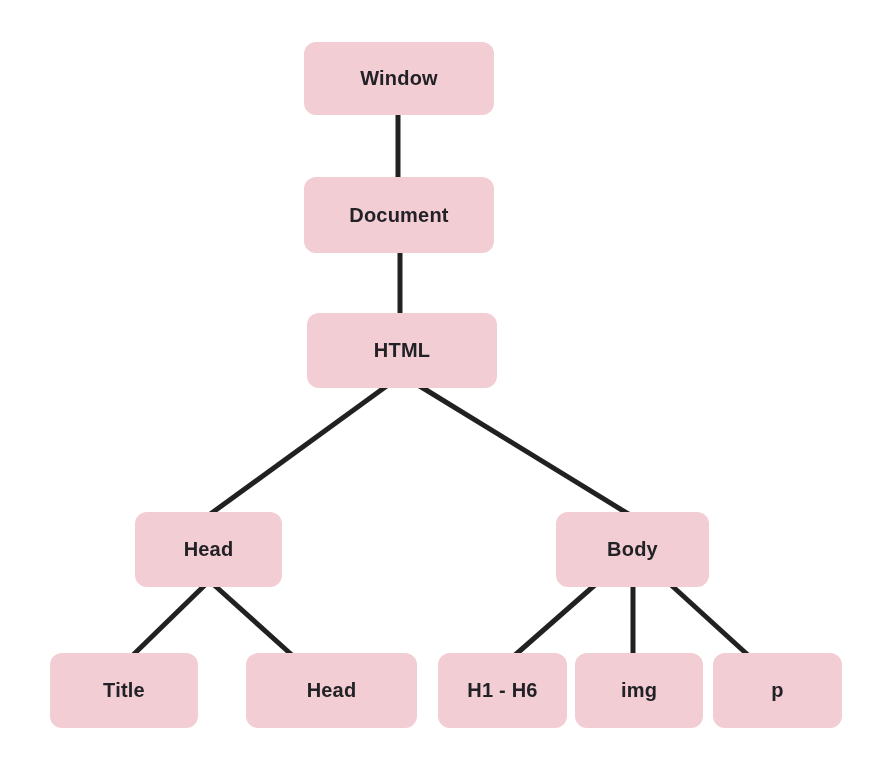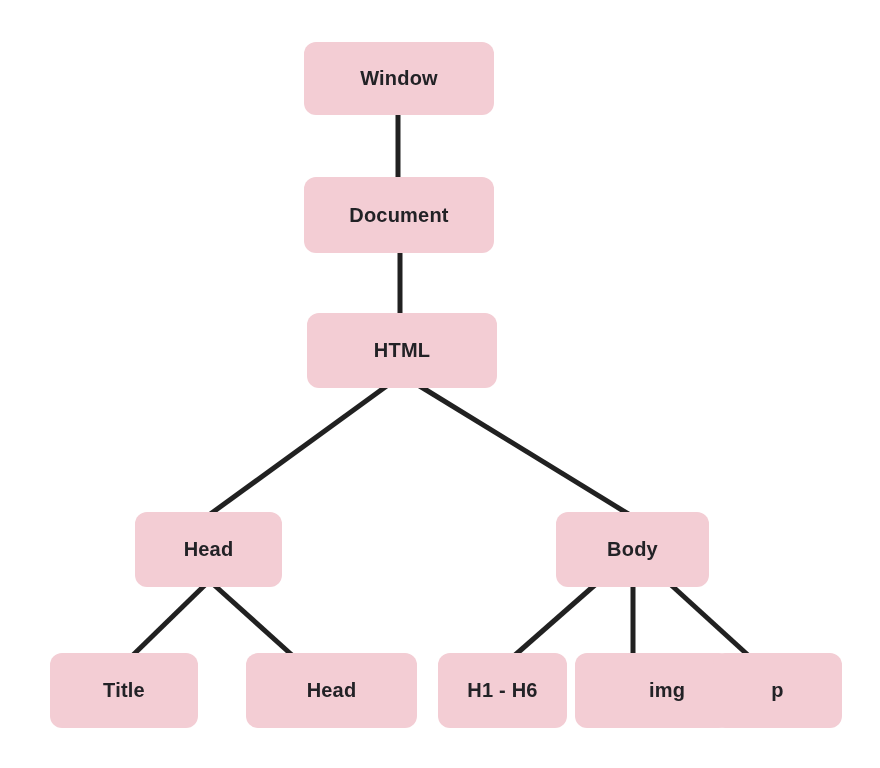--- a/index.html
+++ b/index.html
@@ -43,21 +43,21 @@
   }
   
   .node-window   { left: 304px; top: 42px;  width: 190px; height: 73px; }
   .node-document { left: 304px; top: 177px; width: 190px; height: 76px; }
   .node-html     { left: 307px; top: 313px; width: 190px; height: 75px; }
   .node-head     { left: 135px; top: 512px; width: 147px; height: 75px; }
   .node-body     { left: 556px; top: 512px; width: 153px; height: 75px; }
   .node-title    { left: 50px;  top: 653px; width: 148px; height: 75px; }
   .node-meta     { left: 246px; top: 653px; width: 171px; height: 75px; }
   .node-h1h6     { left: 438px; top: 653px; width: 129px; height: 75px; align-items: center; }
-  .node-img      { left: 575px; top: 653px; width: 128px; height: 75px; padding-left: 28px; }
+  .node-img      { left: 575px; top: 653px; width: 128px; height: 75px; }
   .node-p        { left: 713px; top: 653px; width: 129px; height: 75px; }
 </style>
 </head>
 <body>
 
 <div class="canvas">
 
   <svg class="edges-svg" viewBox="0 0 880 768" xmlns="http://www.w3.org/2000/svg">
     <line x1="398" y1="112" x2="398" y2="180"></line>
     <line x1="400" y1="250" x2="400" y2="316"></line>

